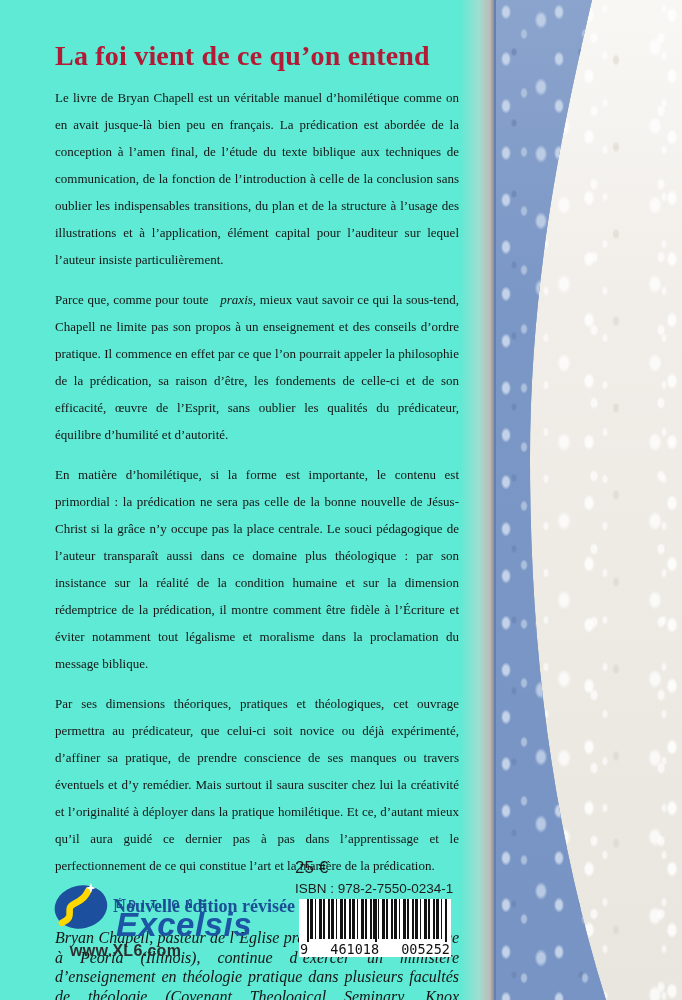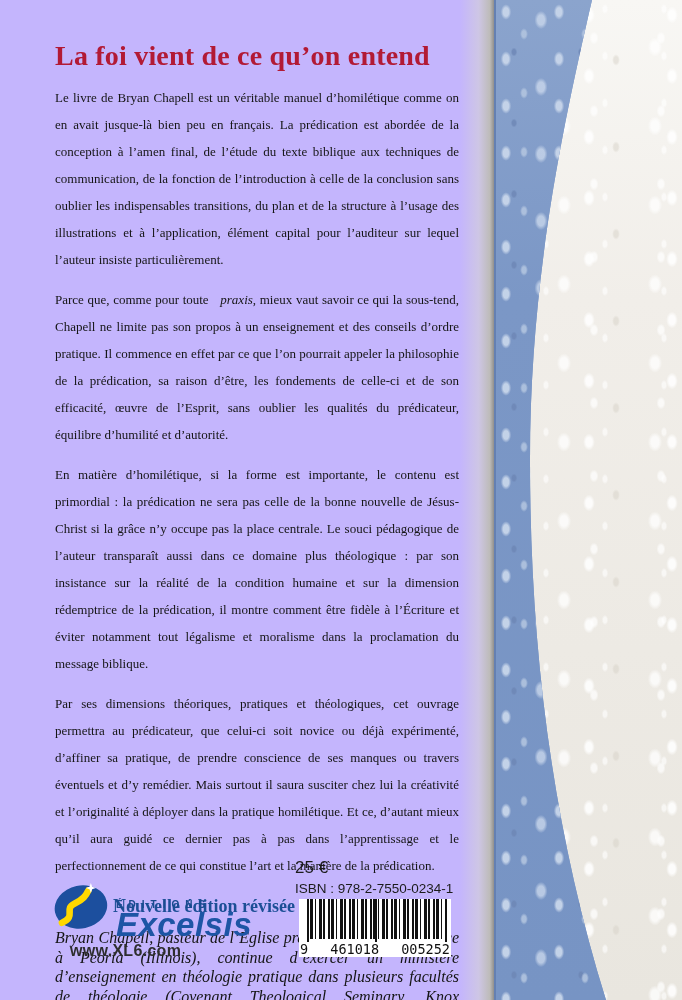--- a/index.html
+++ b/index.html
@@ -1,18 +1,18 @@
 <!DOCTYPE html>
 <html><head>
 <meta charset="utf-8">
 <style>
   html,body{margin:0;padding:0;background:#ffffff;}
   #cover{
     position:relative;width:682px;height:1000px;overflow:hidden;
-    background:#c4b5fd;font-family:"Liberation Serif",serif;
+    background:#5eead4;font-family:"Liberation Serif",serif;
   }
 
   
   .right-bg{
     position:absolute;top:0;right:0;bottom:0;left:494px;
     background-color:#ece9e2;
     background-image:
       radial-gradient(9px 13px at 12px 15px, rgba(255,255,255,.85) 0 35%, rgba(255,255,255,0) 65%),
       radial-gradient(7px 10px at 33px 38px, rgba(255,255,255,.70) 0 35%, rgba(255,255,255,0) 65%),
       radial-gradient(5px 8px at 52px 9px,  rgba(255,255,255,.60) 0 35%, rgba(255,255,255,0) 65%),

